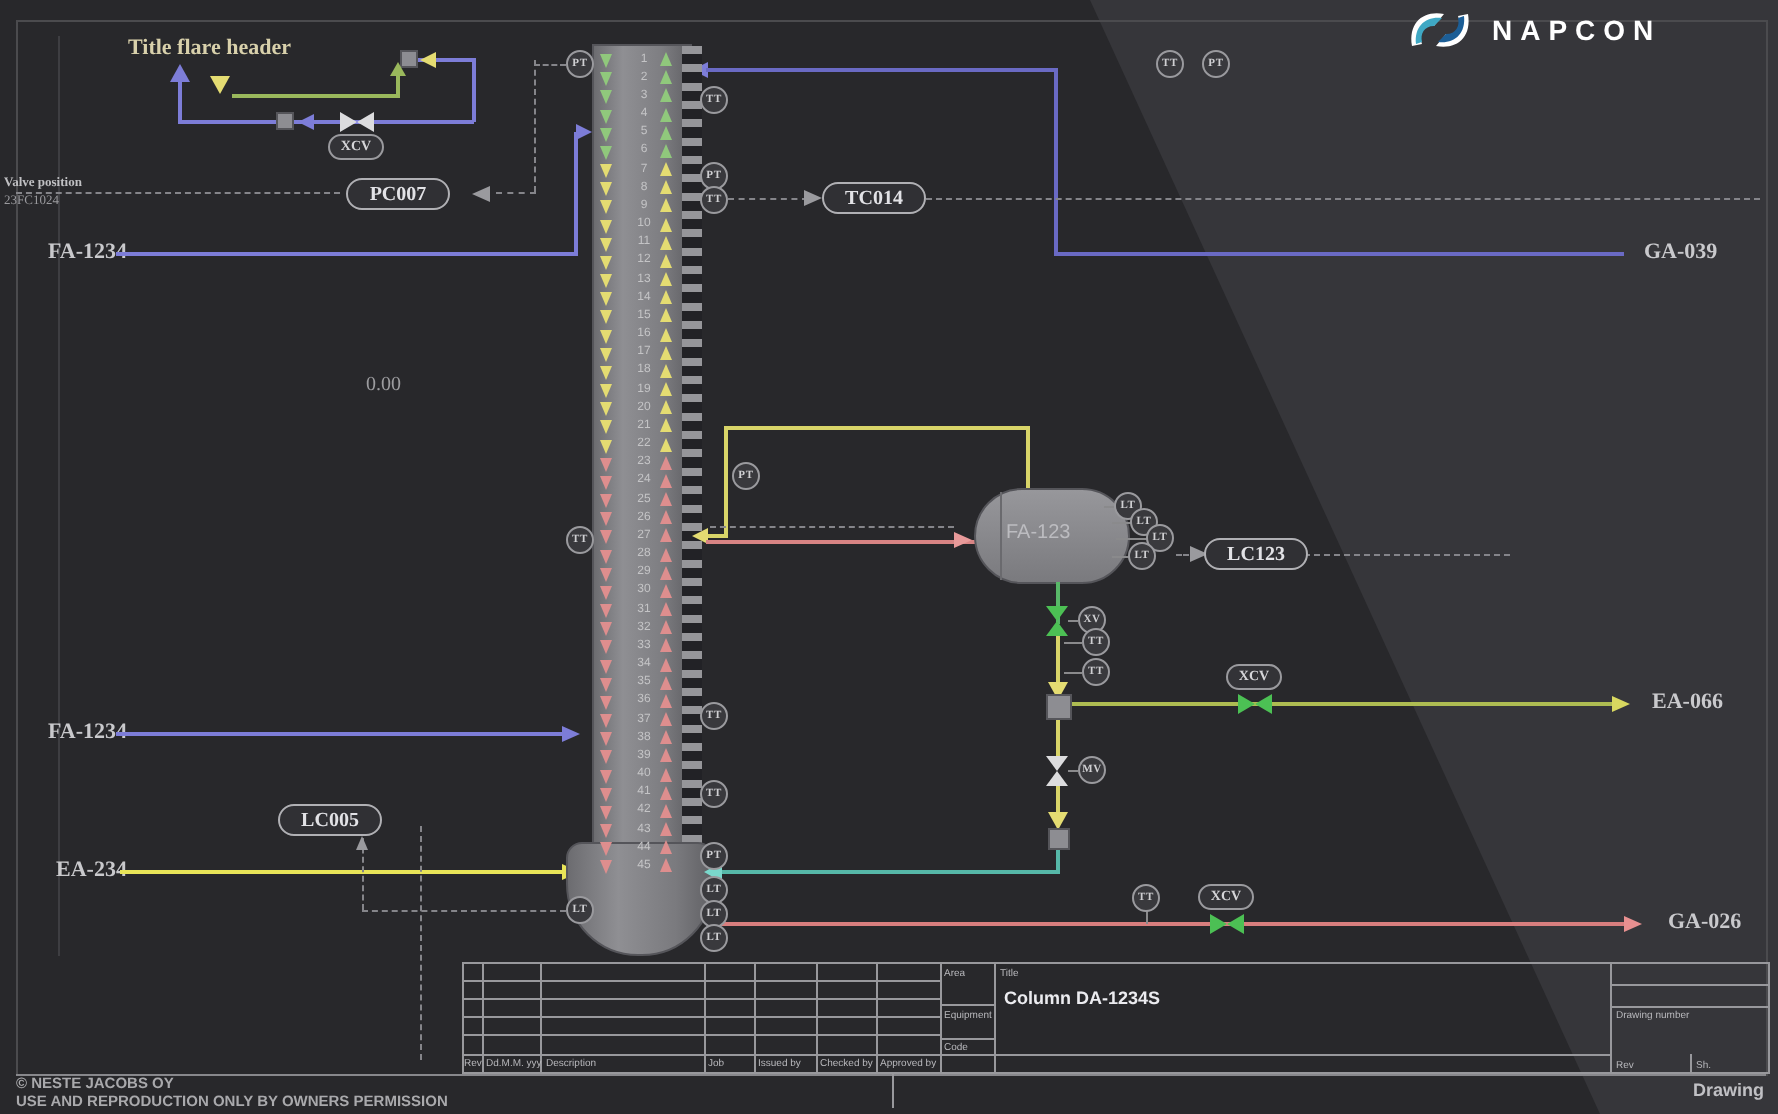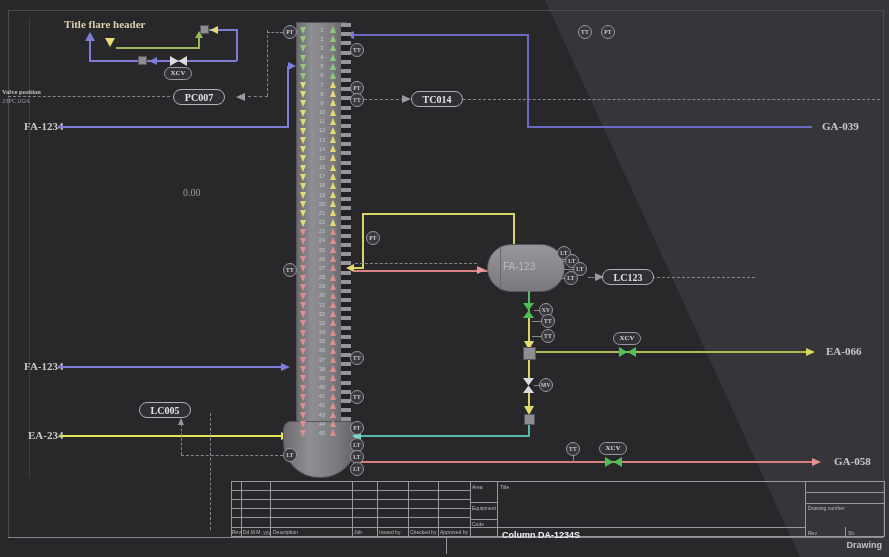--- a/index.html
+++ b/index.html
@@ -38,21 +38,21 @@
       border-radius:8px 8px 36px 36px;border:1px solid #55555a;box-sizing:border-box;}
   #drum{position:absolute;left:487px;top:244px;width:78px;height:48px;border-radius:24px;
       background:linear-gradient(180deg,#97979b,#7a7a7e);border:1px solid #55555a;box-sizing:border-box;}
   #drum-weld{position:absolute;left:500px;top:246px;width:1px;height:44px;background:#6a6a6e;}
   #drum-label{position:absolute;left:503px;top:261px;font-size:10px;color:#bcbcc0;
       font-family:"Liberation Sans",sans-serif;}
   .tb{position:absolute;border:1px solid #98989c;box-sizing:border-box;}
   .tbl{position:absolute;background:#98989c;}
   .tbt{position:absolute;font-size:5px;color:#b8b8bc;font-family:"Liberation Sans",sans-serif;white-space:nowrap;}
   #title-value{position:absolute;left:502px;top:494px;font-size:9px;font-weight:bold;color:#ececf0;
-      font-family:"Liberation Sans",sans-serif;margin-top:36px;}
+      font-family:"Liberation Sans",sans-serif;}
   #copyright{position:absolute;left:8px;top:538px;font-size:7.5px;font-weight:bold;color:#a9a9ac;
       font-family:"Liberation Sans",sans-serif;line-height:8.5px;}
   #prosds{position:absolute;left:800px;top:540px;width:82px;text-align:right;font-size:9px;
       font-weight:bold;color:#c0c0c4;font-family:"Liberation Sans",sans-serif;}
   #napcon{position:absolute;left:702px;top:3px;display:flex;align-items:center;gap:8px;}
   #napcon-text{color:#fff;font-size:14px;font-weight:bold;letter-spacing:4px;
       font-family:"Liberation Sans",sans-serif;}
   #coldflare{position:absolute;left:64px;top:18px;font-size:11px;font-weight:bold;color:#d8d0ab;}
   #valvepos{position:absolute;left:2px;top:88px;font-size:6.5px;font-weight:bold;color:#c0c0c3;}
   #valvetag{position:absolute;left:2px;top:97px;font-size:6.5px;color:#9a9a9e;}
@@ -64,20 +64,29 @@
 <div id="stage">
   <div id="sheen"></div>
 
   <div class="fr" style="left:8px;top:10px;width:875px;height:1px"></div>
   <div class="fr" style="left:8px;top:10px;width:1px;height:528px"></div>
   <div class="fr" style="left:29px;top:18px;width:1px;height:460px;background:#3e3e42"></div>
   <div class="fr" style="left:883px;top:10px;width:1px;height:528px"></div>
   <div class="fr" style="left:8px;top:537px;width:875px;height:1px;background:#88888c"></div>
   <div class="fr" style="left:446px;top:537px;width:1px;height:17px;background:#98989c"></div>
 
+  <div id="napcon">
+    <svg width="36" height="24" viewBox="0 0 36 24">
+      <path d="M4,20 C2,8 10,2 20,4 L15,10 C9,9 7,14 9,19 Z" fill="#ffffff"></path>
+      <path d="M6,19 C5,10 11,5 19,6 L15,10 C10,10 8,14 9,18 Z" fill="#3fa8c4"></path>
+      <path d="M32,4 C34,16 26,22 16,20 L21,14 C27,15 29,10 27,5 Z" fill="#ffffff"></path>
+      <path d="M30,5 C31,14 25,19 17,18 L21,14 C26,14 28,10 27,6 Z" fill="#1c5e96"></path>
+    </svg>
+    <span id="napcon-text">NAPCON</span>
+  </div>
 
   <div id="coldflare">Title flare header</div>
   <div class="vl" style="left:89px;top:40px;height:21px;background:#7d7dd8"></div>
   <div class="tri" style="left:85px;top:32px;border-left:5px solid transparent;border-right:5px solid transparent;border-bottom:9px solid #7d7dd8"></div>
   <div class="hl" style="left:89px;top:60px;width:148px;background:#7d7dd8"></div>
   <div class="sq" style="left:138px;top:56px"></div>
   <div class="tri" style="left:149px;top:57px;border-top:4px solid transparent;border-bottom:4px solid transparent;border-right:8px solid #7d7dd8"></div>
   <svg style="position:absolute;left:170px;top:56px" width="17" height="10">
     <path d="M0,0 L8.5,5 L0,10 Z" fill="#dcdcde"></path>
       <path d="M17,0 L8.5,5 L17,10 Z" fill="#dcdcde"></path>
@@ -189,21 +198,21 @@
   <div class="hl" style="left:356px;top:435px;width:174px;background:#56b8a8"></div>
   <div class="tri" style="left:352px;top:431px;border-top:5px solid transparent;border-bottom:5px solid transparent;border-right:9px solid #7ad8cc"></div>
 
   <div class="hl" style="left:356px;top:461px;width:462px;background:#d87e7e"></div>
   <div class="vl1" style="left:573px;top:455px;height:7px"></div>
   <svg style="position:absolute;left:605px;top:457px" width="17" height="10">
     <path d="M0,0 L8.5,5 L0,10 Z" fill="#4cc054"></path>
       <path d="M17,0 L8.5,5 L17,10 Z" fill="#4cc054"></path>
   </svg>
   <div class="tri" style="left:812px;top:458px;border-top:4px solid transparent;border-bottom:4px solid transparent;border-left:9px solid #e89090"></div>
-  <div class="slabel" style="left:834px;top:455px">GA-058</div>
+  <div class="slabel" style="left:834px;top:455px">GA-026</div>
 
   <div class="tb" style="left:231px;top:481px;width:654px;height:56px"></div>
   <div class="tbl" style="left:231px;top:490px;width:239px;height:1px"></div>
   <div class="tbl" style="left:231px;top:499px;width:239px;height:1px"></div>
   <div class="tbl" style="left:231px;top:508px;width:239px;height:1px"></div>
   <div class="tbl" style="left:231px;top:517px;width:239px;height:1px"></div>
   <div class="tbl" style="left:231px;top:527px;width:574px;height:1px"></div>
   <div class="tbl" style="left:241px;top:481px;width:1px;height:56px"></div>
   <div class="tbl" style="left:270px;top:481px;width:1px;height:56px"></div>
   <div class="tbl" style="left:352px;top:481px;width:1px;height:56px"></div>
@@ -228,20 +237,24 @@
   <div class="tbt" style="left:440px;top:529px">Approved by</div>
   <div class="tbt" style="left:472px;top:484px">Area</div>
   <div class="tbt" style="left:472px;top:505px">Equipment</div>
   <div class="tbt" style="left:472px;top:521px">Code</div>
   <div class="tbt" style="left:500px;top:484px">Title</div>
   <div id="title-value">Column DA-1234S</div>
   <div class="tbt" style="left:808px;top:505px">Drawing number</div>
   <div class="tbt" style="left:808px;top:530px">Rev</div>
   <div class="tbt" style="left:848px;top:530px">Sh.</div>
 
+  <div id="copyright">
+    <div>© NESTE JACOBS OY</div>
+    <div>USE AND REPRODUCTION ONLY BY OWNERS PERMISSION</div>
+  </div>
   <div id="prosds">Drawing</div>
 <div class="inst" style="left: 283px; top: 25px;">PT</div>
     <div class="inst" style="left: 350px; top: 43px;">TT</div>
     <div class="inst" style="left: 350px; top: 81px;">PT</div>
     <div class="inst" style="left: 350px; top: 93px;">TT</div>
     <div class="inst" style="left: 578px; top: 25px;">TT</div>
     <div class="inst" style="left: 601px; top: 25px;">PT</div>
     <div class="inst" style="left: 366px; top: 231px;">PT</div>
     <div class="inst" style="left: 283px; top: 263px;">TT</div>
     <div class="inst" style="left: 350px; top: 351px;">TT</div>

